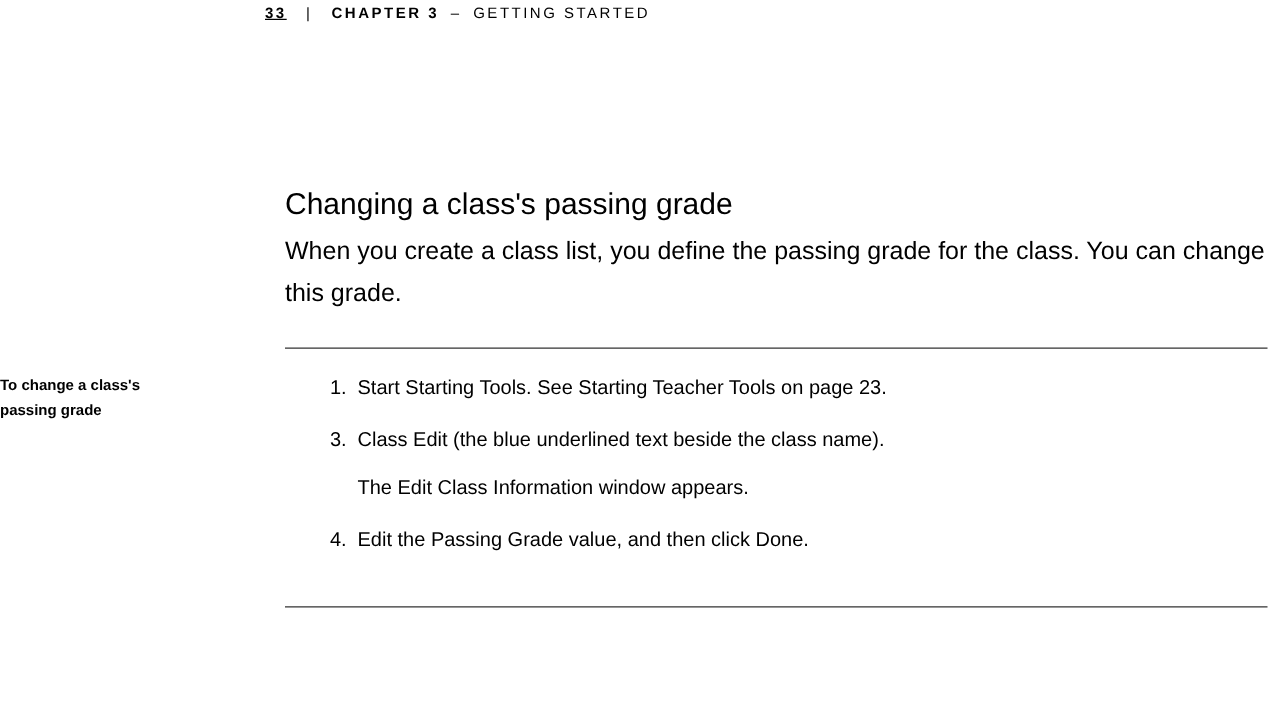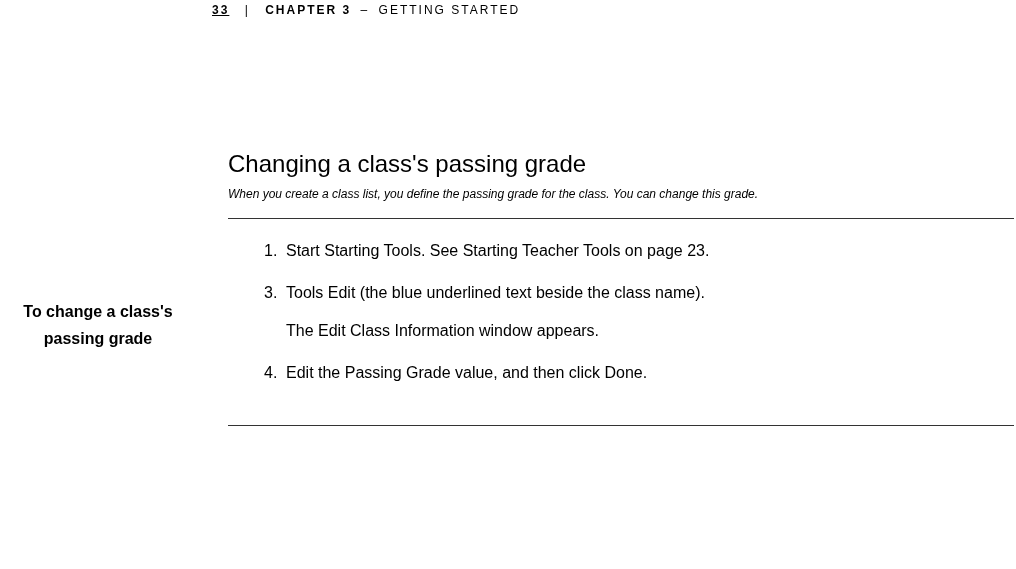--- a/index.html
+++ b/index.html
@@ -38,42 +38,41 @@
       left: 228px;
       right: 2px;
     }
     .section-heading {
       color: #000000;
       font-size: 24px;
       font-weight: normal;
       margin-bottom: 6px;
     }
     .section-intro {
-      font-size: 12px;
+      font-size: 20px;
       line-height: 1.7;
-      margin-bottom: 14px;
-      font-style: italic;
+      margin-bottom: 26px;
     }
     .hr {
       border: none;
       border-top: 1px solid #333;
       margin: 0;
     }
     .procedure-block {
       display: flex;
       margin-top: 20px;
       margin-bottom: 22px;
     }
     .side-label {
       position: absolute;
       left: 0;
       top: 298px;
       width: 196px;
-      text-align: center;
-      font-size: 16px;
+      text-align: left;
+      font-size: 12px;
       font-weight: bold;
       line-height: 1.7;
     }
     .steps {
       margin-left: 36px;
       font-size: 16px;
       line-height: 1.5;
     }
     .step-item {
       margin-bottom: 18px;
@@ -112,21 +111,21 @@
 <div class="content-area">
   <h2 class="section-heading">Changing a class's passing grade</h2>
   <p class="section-intro">When you create a class list, you define the passing grade for the class. You can change this grade.</p>
   <hr class="hr">
   <div class="procedure-block">
     <ol class="steps" id="steps-container" style="list-style:none;padding:0;">
         <li class="step-item">
           <div><span class="step-num">1.</span><span class="step-body"><span>Start Starting Tools. See </span><span class="ital">Starting Teacher Tools</span><span> on page 23.</span></span></div>
         </li>
         <li class="step-item">
-          <div><span class="step-num">3.</span><span class="step-body"><span>Tools </span><span class="bold">Edit</span><span> (the blue underlined text beside the class name).</span></span></div>
+          <div><span class="step-num">3.</span><span class="step-body"><span>Class </span><span class="bold">Edit</span><span> (the blue underlined text beside the class name).</span></span></div>
           <div class="step-sub"><span>The </span><span class="ital">Edit Class Information</span><span> window appears.</span></div>
         </li>
         <li class="step-item">
           <div><span class="step-num">4.</span><span class="step-body"><span>Edit the </span><span class="bold">Passing Grade</span><span> value, and then click </span><span class="bold">Done</span><span>.</span></span></div>
         </li>
       </ol>
   </div>
   <hr class="hr">
 </div>
 

